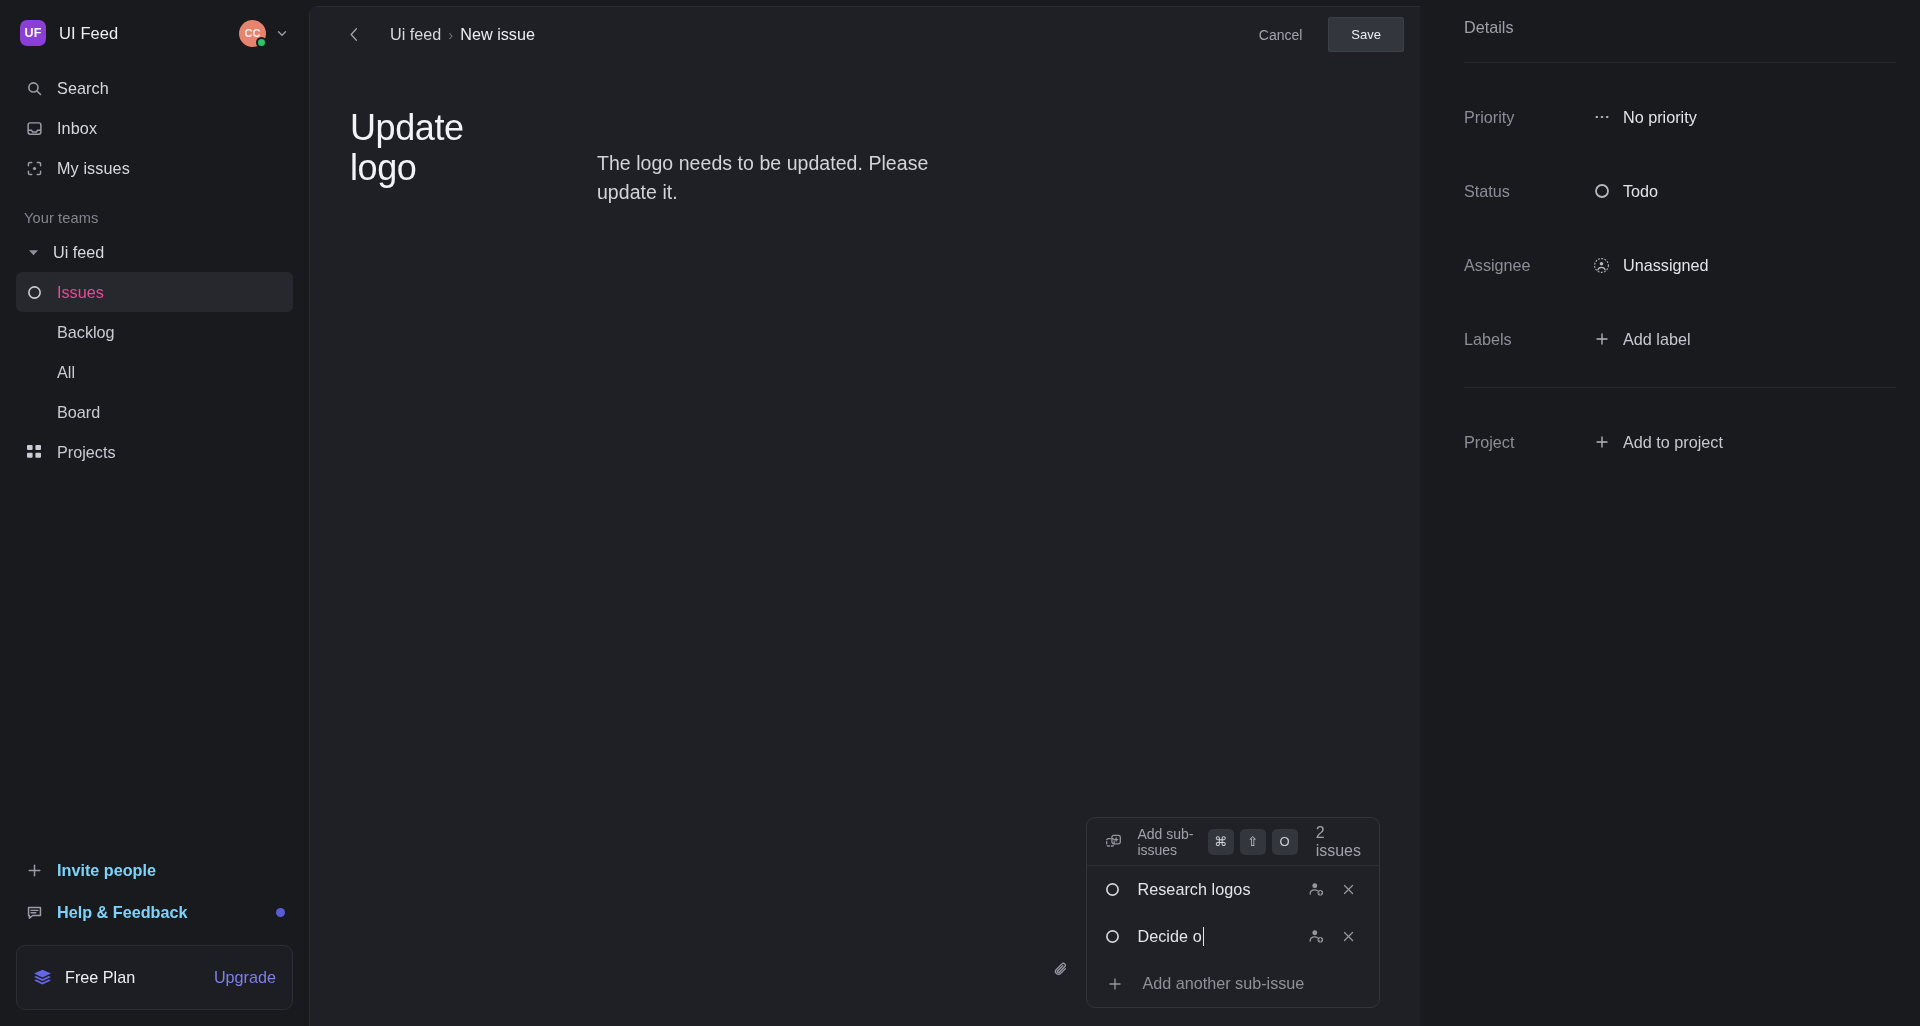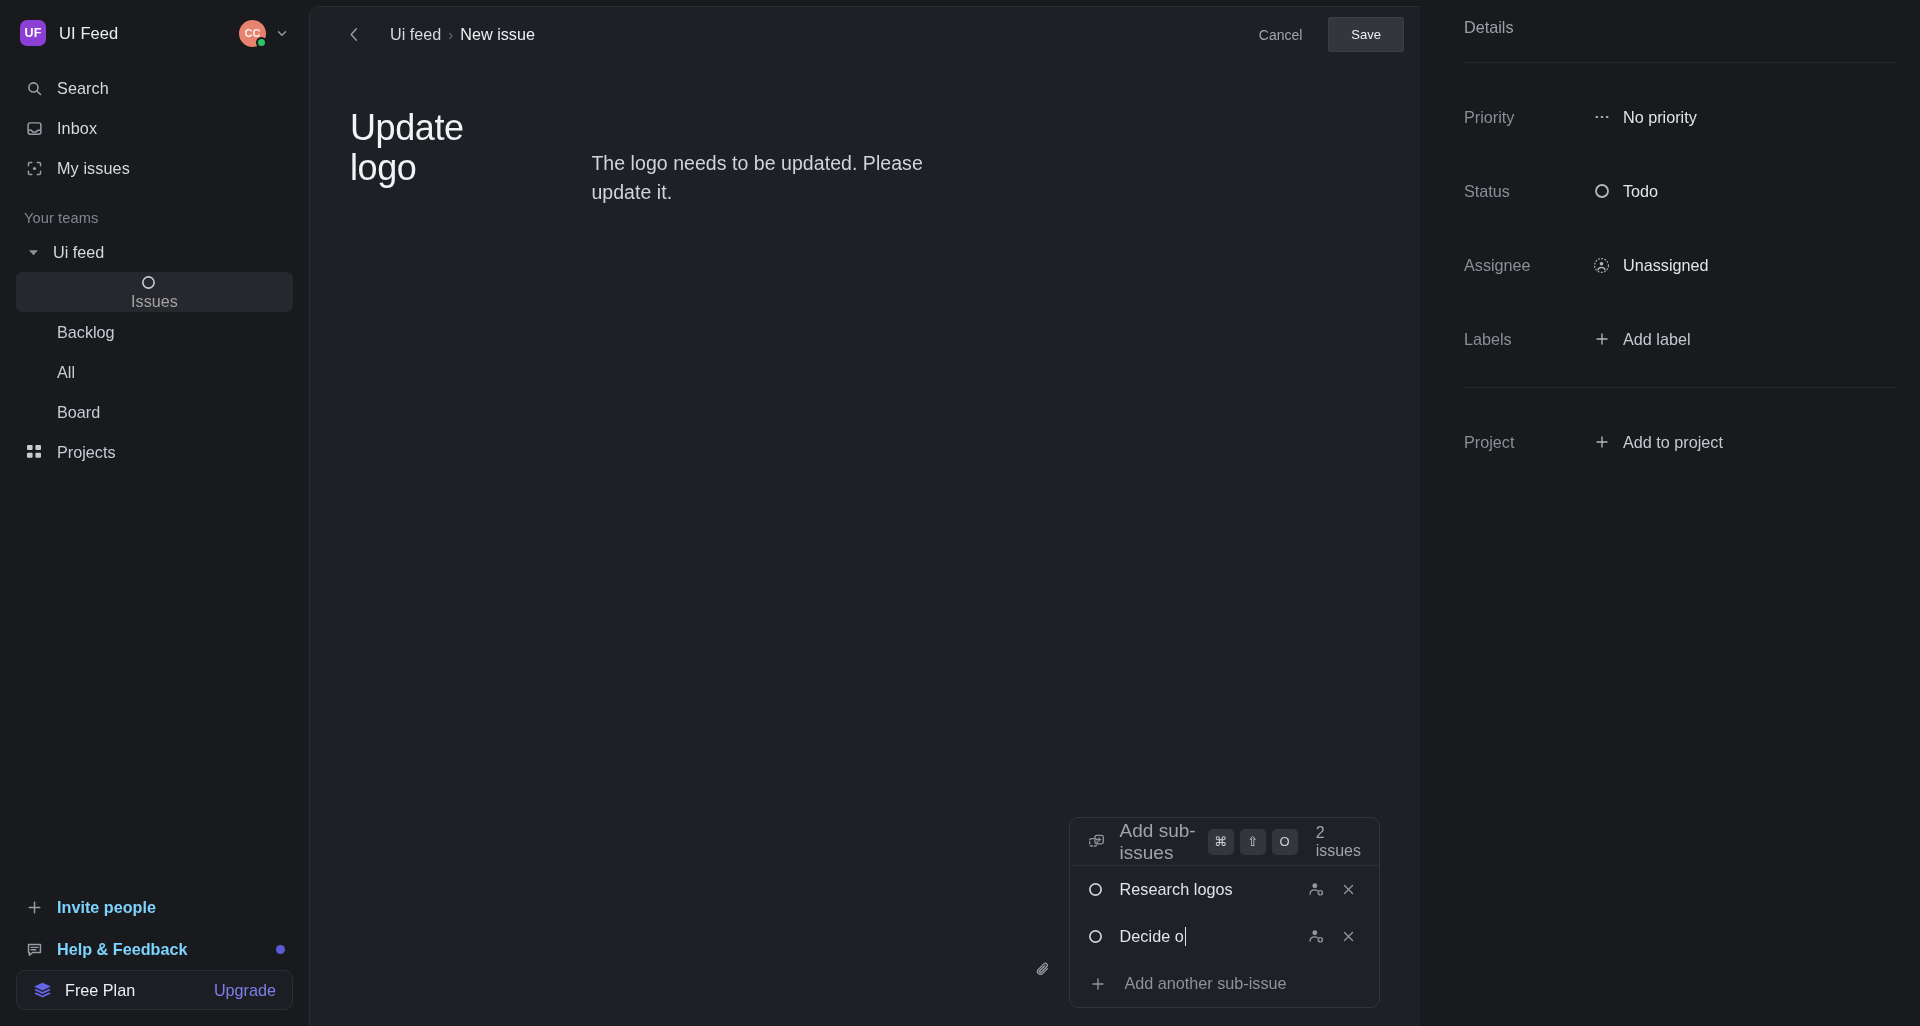--- a/index.html
+++ b/index.html
@@ -81,42 +81,42 @@
     width: 18px; flex: 0 0 18px; margin-right: 11px;
     display: flex; align-items: center; justify-content: center;
     color: #8e9198; font-size: 9px;
   }
 
   .sub-item {
     display: flex; align-items: center; height: 40px;
     margin: 0 16px; padding: 0 8px; border-radius: 6px; cursor: pointer;
     color: #c9ccd3; font-size: 16.2px;
   }
-  .sub-item.active { background: #26282d; color: #a3a3a3; flex-direction: column; }
+  .sub-item.active { background: #26282d; color: #ec4899; }
   .sub-ico {
     width: 20px; flex: 0 0 20px; margin-right: 13px;
     display: flex; align-items: center; justify-content: center;
     color: #c9ccd3;
   }
   .sub-ico.empty { color: transparent; }
 
   .sb-flex { flex: 1; }
 
   .sb-bottom { padding: 0 16px 16px 16px; }
   .bottom-item {
     display: flex; align-items: center; height: 42px;
     padding: 0 8px; border-radius: 6px; cursor: pointer;
     color: #7dd3fc; font-size: 16.2px; font-weight: bold;
   }
   .blue-dot {
     margin-left: auto; width: 9px; height: 9px; border-radius: 50%;
     background: #5b5bd6;
   }
   .plan-card {
-    height: 40px; border-radius: 9px;
+    margin-top: 12px; height: 65px; border-radius: 9px;
     border: 1px solid #2c2e34; background: #1d1e23;
     display: flex; align-items: center; padding: 0 16px; cursor: pointer;
   }
   .plan-ico { color: #6366e8; display: flex; margin-right: 13px; }
   .plan-name { font-size: 16.2px; color: #eceef2; font-weight: 500; }
   .plan-upgrade { margin-left: auto; font-size: 16.2px; color: #7e7fec; font-weight: 500; }
 
   
   .main {
     flex: 1; min-width: 0; height: 1026px;
@@ -193,21 +193,21 @@
   .subissue-card {
     flex: 1; min-width: 0;
     border: 1px solid #32343a; border-radius: 9px;
     background: #202126; overflow: hidden;
   }
   .sic-head {
     height: 48px; display: flex; align-items: center;
     padding: 0 18px; border-bottom: 1px solid #2c2e34;
   }
   .sic-head-ico { color: #9497a0; display: flex; margin-right: 14px; }
-  .sic-head-label { font-size: 19px; color: #a0a3ab; }
+  .sic-head-label { font-size: 14px; color: #a0a3ab; }
   .sic-head-spacer { flex: 1; }
   .kbd {
     min-width: 26px; height: 26px; padding: 0 7px;
     background: #34363d; border-radius: 5px;
     display: inline-flex; align-items: center; justify-content: center;
     font-size: 13px; color: #cfd2d8; margin-left: 6px;
     font-family: "Liberation Sans", sans-serif;
   }
   .issue-count { font-size: 16px; color: #a0a3ab; margin-left: 18px; }
 

